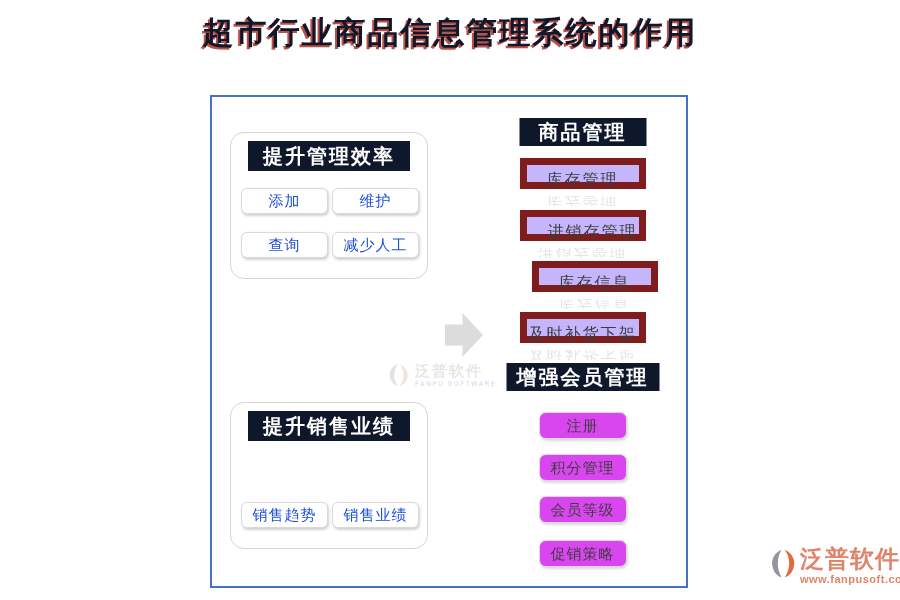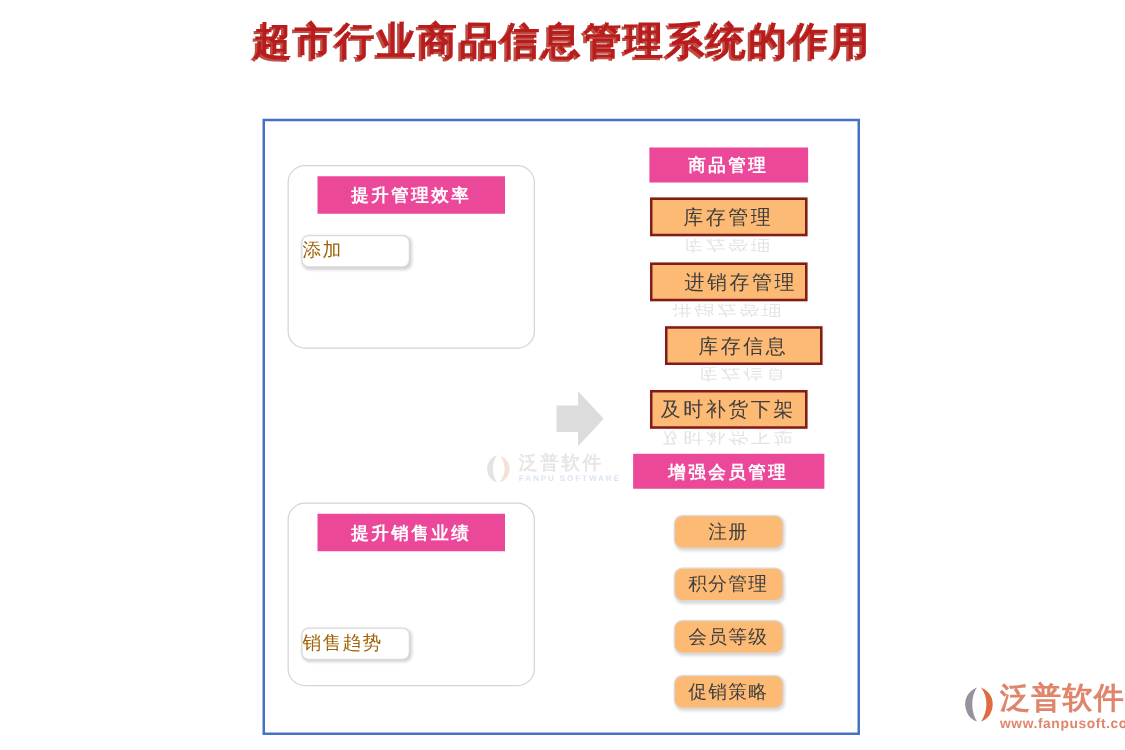--- a/index.html
+++ b/index.html
@@ -3,82 +3,82 @@
 <meta charset="utf-8">
 <style>
   * { margin:0; padding:0; box-sizing:border-box; }
   body { background:#fff; font-family:"Liberation Sans","DejaVu Sans",sans-serif; }
   .canvas { position:relative; width:900px; height:600px; background:#fff; overflow:hidden; }
 
   .title {
     position:absolute; top:12px; left:0; width:100%;
     text-align:center; font-family:"Liberation Serif","DejaVu Serif",serif;
     font-size:31px; font-weight:bold; letter-spacing:2px;
-    color:#b91c1c; text-shadow:-2px 2px 0 rgba(178,48,36,0.85);
+    color:#0f172a; text-shadow:-2px 2px 0 rgba(178,48,36,0.85);
     white-space:nowrap;
   }
 
   .outer-box {
     position:absolute; left:210px; top:95px; width:478px; height:493px;
     border:2px solid #4472C4; background:transparent;
   }
 
   
   .panel {
     position:absolute; width:198px; height:147px;
     border:1.5px solid #D5D5D5; border-radius:14px; background:#fff;
   }
   .panel-eff { left:230px; top:132px; }
   .panel-sales { left:230px; top:402px; }
 
   .blue-header {
-    position:absolute; background:#ec4899; color:#fff;
-    font-weight:bold; font-size:14px; letter-spacing:2px;
+    position:absolute; background:#0f172a; color:#fff;
+    font-weight:bold; font-size:20px; letter-spacing:2px;
     text-align:center; white-space:nowrap;
   }
-  .panel .blue-header { left:50%; transform:translateX(-50%); top:8px; width:150px; height:30px; line-height:30px; }
+  .panel .blue-header { left:50%; transform:translateX(-50%); top:8px; width:162px; height:30px; line-height:30px; }
 
   .btn {
     position:absolute; width:87px; height:26px; line-height:24px;
     background:#fff; border:1px solid #D9D9D9; border-radius:6px;
     box-shadow:1px 1.5px 2.5px rgba(0,0,0,0.18);
-    text-align:left; font-size:15px; letter-spacing:1px; color:#a16207;
+    text-align:center; font-size:15px; letter-spacing:1px; color:#1d4ed8;
     white-space:nowrap;
   }
   .c1 { left:10px; }  .c2 { left:101px; }
   .r1 { top:55px; }   .r2 { top:99px; }
 
   
   .rgroup { position:absolute; width:155px; }
   .rgroup-product { left:505px; top:118px; }
   .rgroup-member  { left:505px; top:363px; }
 
   .rgroup .blue-header { height:28px; line-height:28px; left:50%; transform:translateX(-50%); top:0; }
   .hdr-product { width:127px; }
   .hdr-member  { width:153px; }
 
   .card {
     position:absolute; left:50%; transform:translateX(-50%);
     width:126px; height:31px; line-height:30px;
-    background:#fdba74; border:2px solid #7f1d1d;
+    background:#c4b5fd; border:7px solid #7f1d1d;
     box-shadow:0 0 3px rgba(0,0,0,0.05);
     text-align:center; font-size:16px; letter-spacing:2px; color:#3D3D3D;
     white-space:nowrap;
   }
   .card .refl {
     position:absolute; top:31px; left:0; width:100%; height:15px;
     overflow:hidden; transform:scaleY(-1); opacity:0.14; color:#444;
     line-height:26px; pointer-events:none;
   }
   .card-1 { top:40px; } .card-2 { top:92px;padding-left:20px; } .card-3 { top:143px;margin-left:12px; } .card-4 { top:194px; }
 
   .mbtn {
     position:absolute; left:50%; transform:translateX(-50%);
     width:88px; height:27px; line-height:25px;
-    background:#fdba74; border:1px solid #D9D9D9; border-radius:7px;
+    background:#d946ef; border:1px solid #D9D9D9; border-radius:7px;
     box-shadow:1px 1.5px 2.5px rgba(0,0,0,0.15);
     text-align:center; font-size:15px; letter-spacing:1px; color:#3F3F3F;
     white-space:nowrap;
   }
   .mbtn-1 { top:49px; } .mbtn-2 { top:91px; } .mbtn-3 { top:133px; } .mbtn-4 { top:177px; }
 
   .arrow {
     position:absolute; left:445px; top:313px; width:38px; height:44px;
     background:#DCDCDC;
     clip-path:polygon(0% 26%, 46% 26%, 46% 0%, 100% 50%, 46% 100%, 46% 74%, 0% 74%);
@@ -107,25 +107,29 @@
 
 <div class="canvas">
 
   <div class="title">超市行业商品信息管理系统的作用</div>
 
   <div class="outer-box"></div>
 
   <div class="panel panel-eff">
     <div class="blue-header">提升管理效率</div>
     <div class="btn c1 r1">添加</div>
+    <div class="btn c2 r1">维护</div>
+    <div class="btn c1 r2">查询</div>
+    <div class="btn c2 r2">减少人工</div>
   </div>
 
   <div class="panel panel-sales">
     <div class="blue-header">提升销售业绩</div>
     <div class="btn c1 r2">销售趋势</div>
+    <div class="btn c2 r2">销售业绩</div>
   </div>
 
   <div class="arrow"></div>
 
   <div class="rgroup rgroup-product">
     <div class="blue-header hdr-product">商品管理</div>
     <div class="card card-1">
       <span>库存管理</span>
       <div class="refl" aria-hidden="true">库存管理</div>
     </div>

